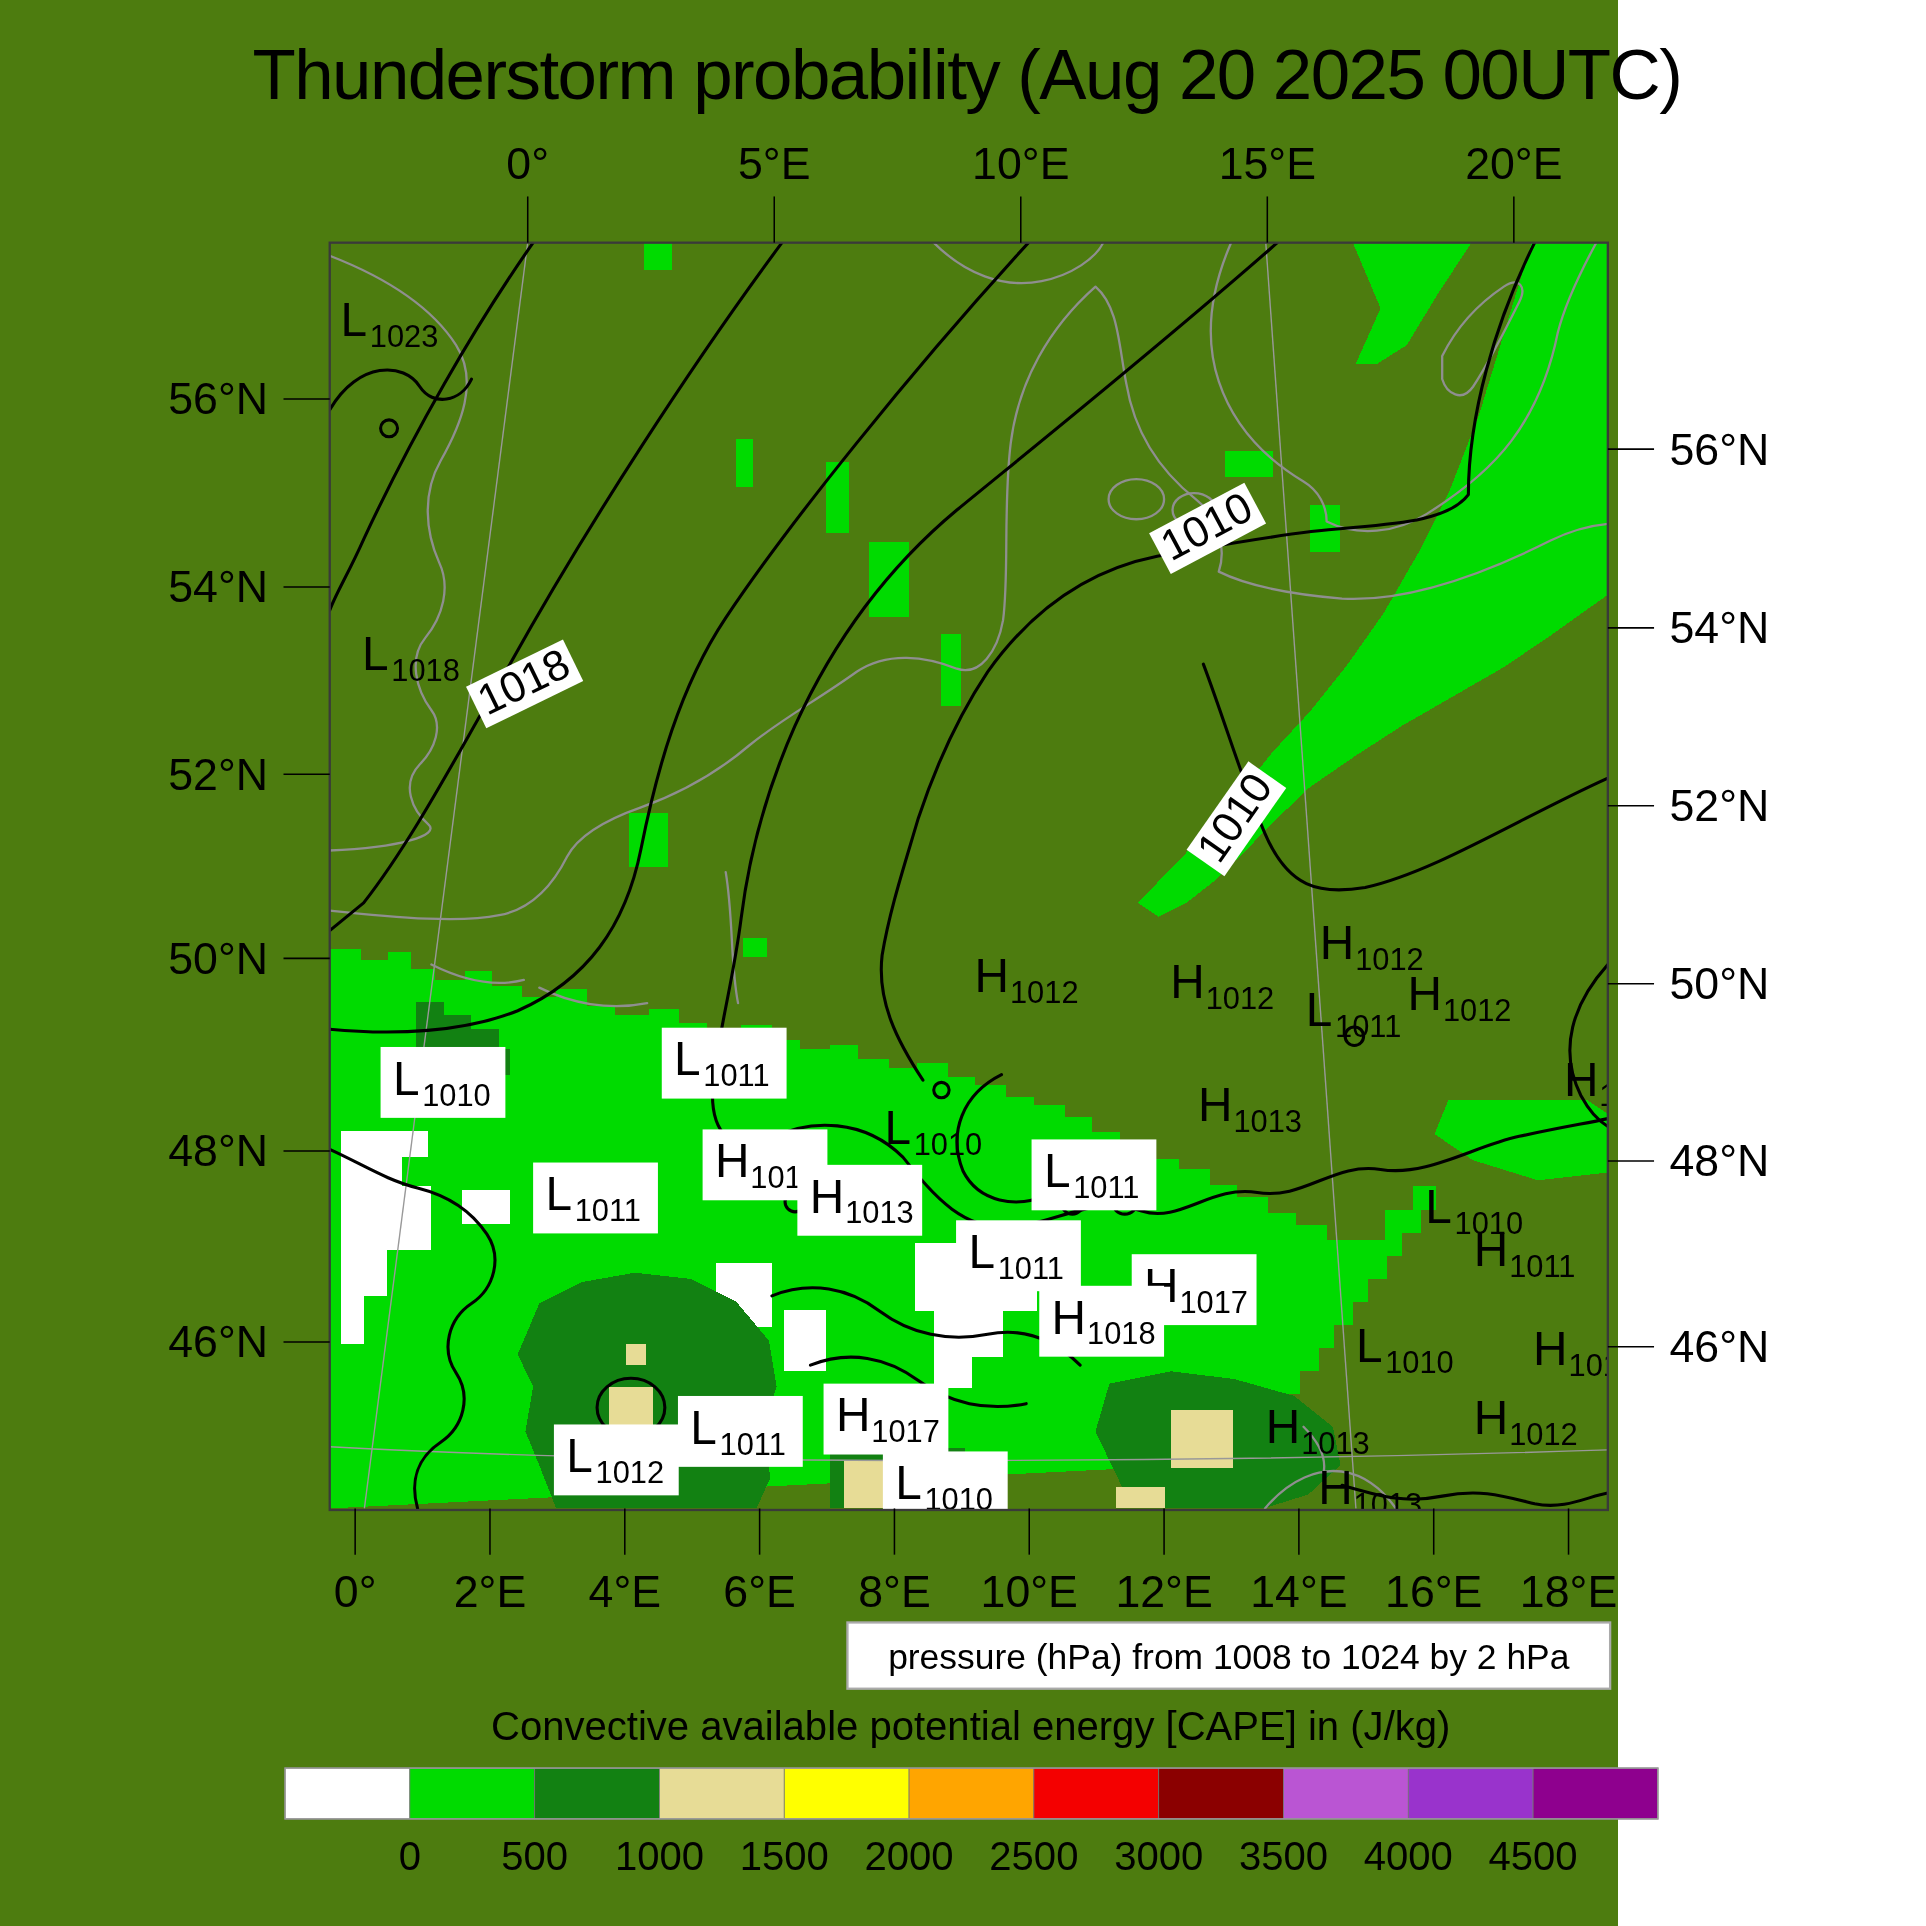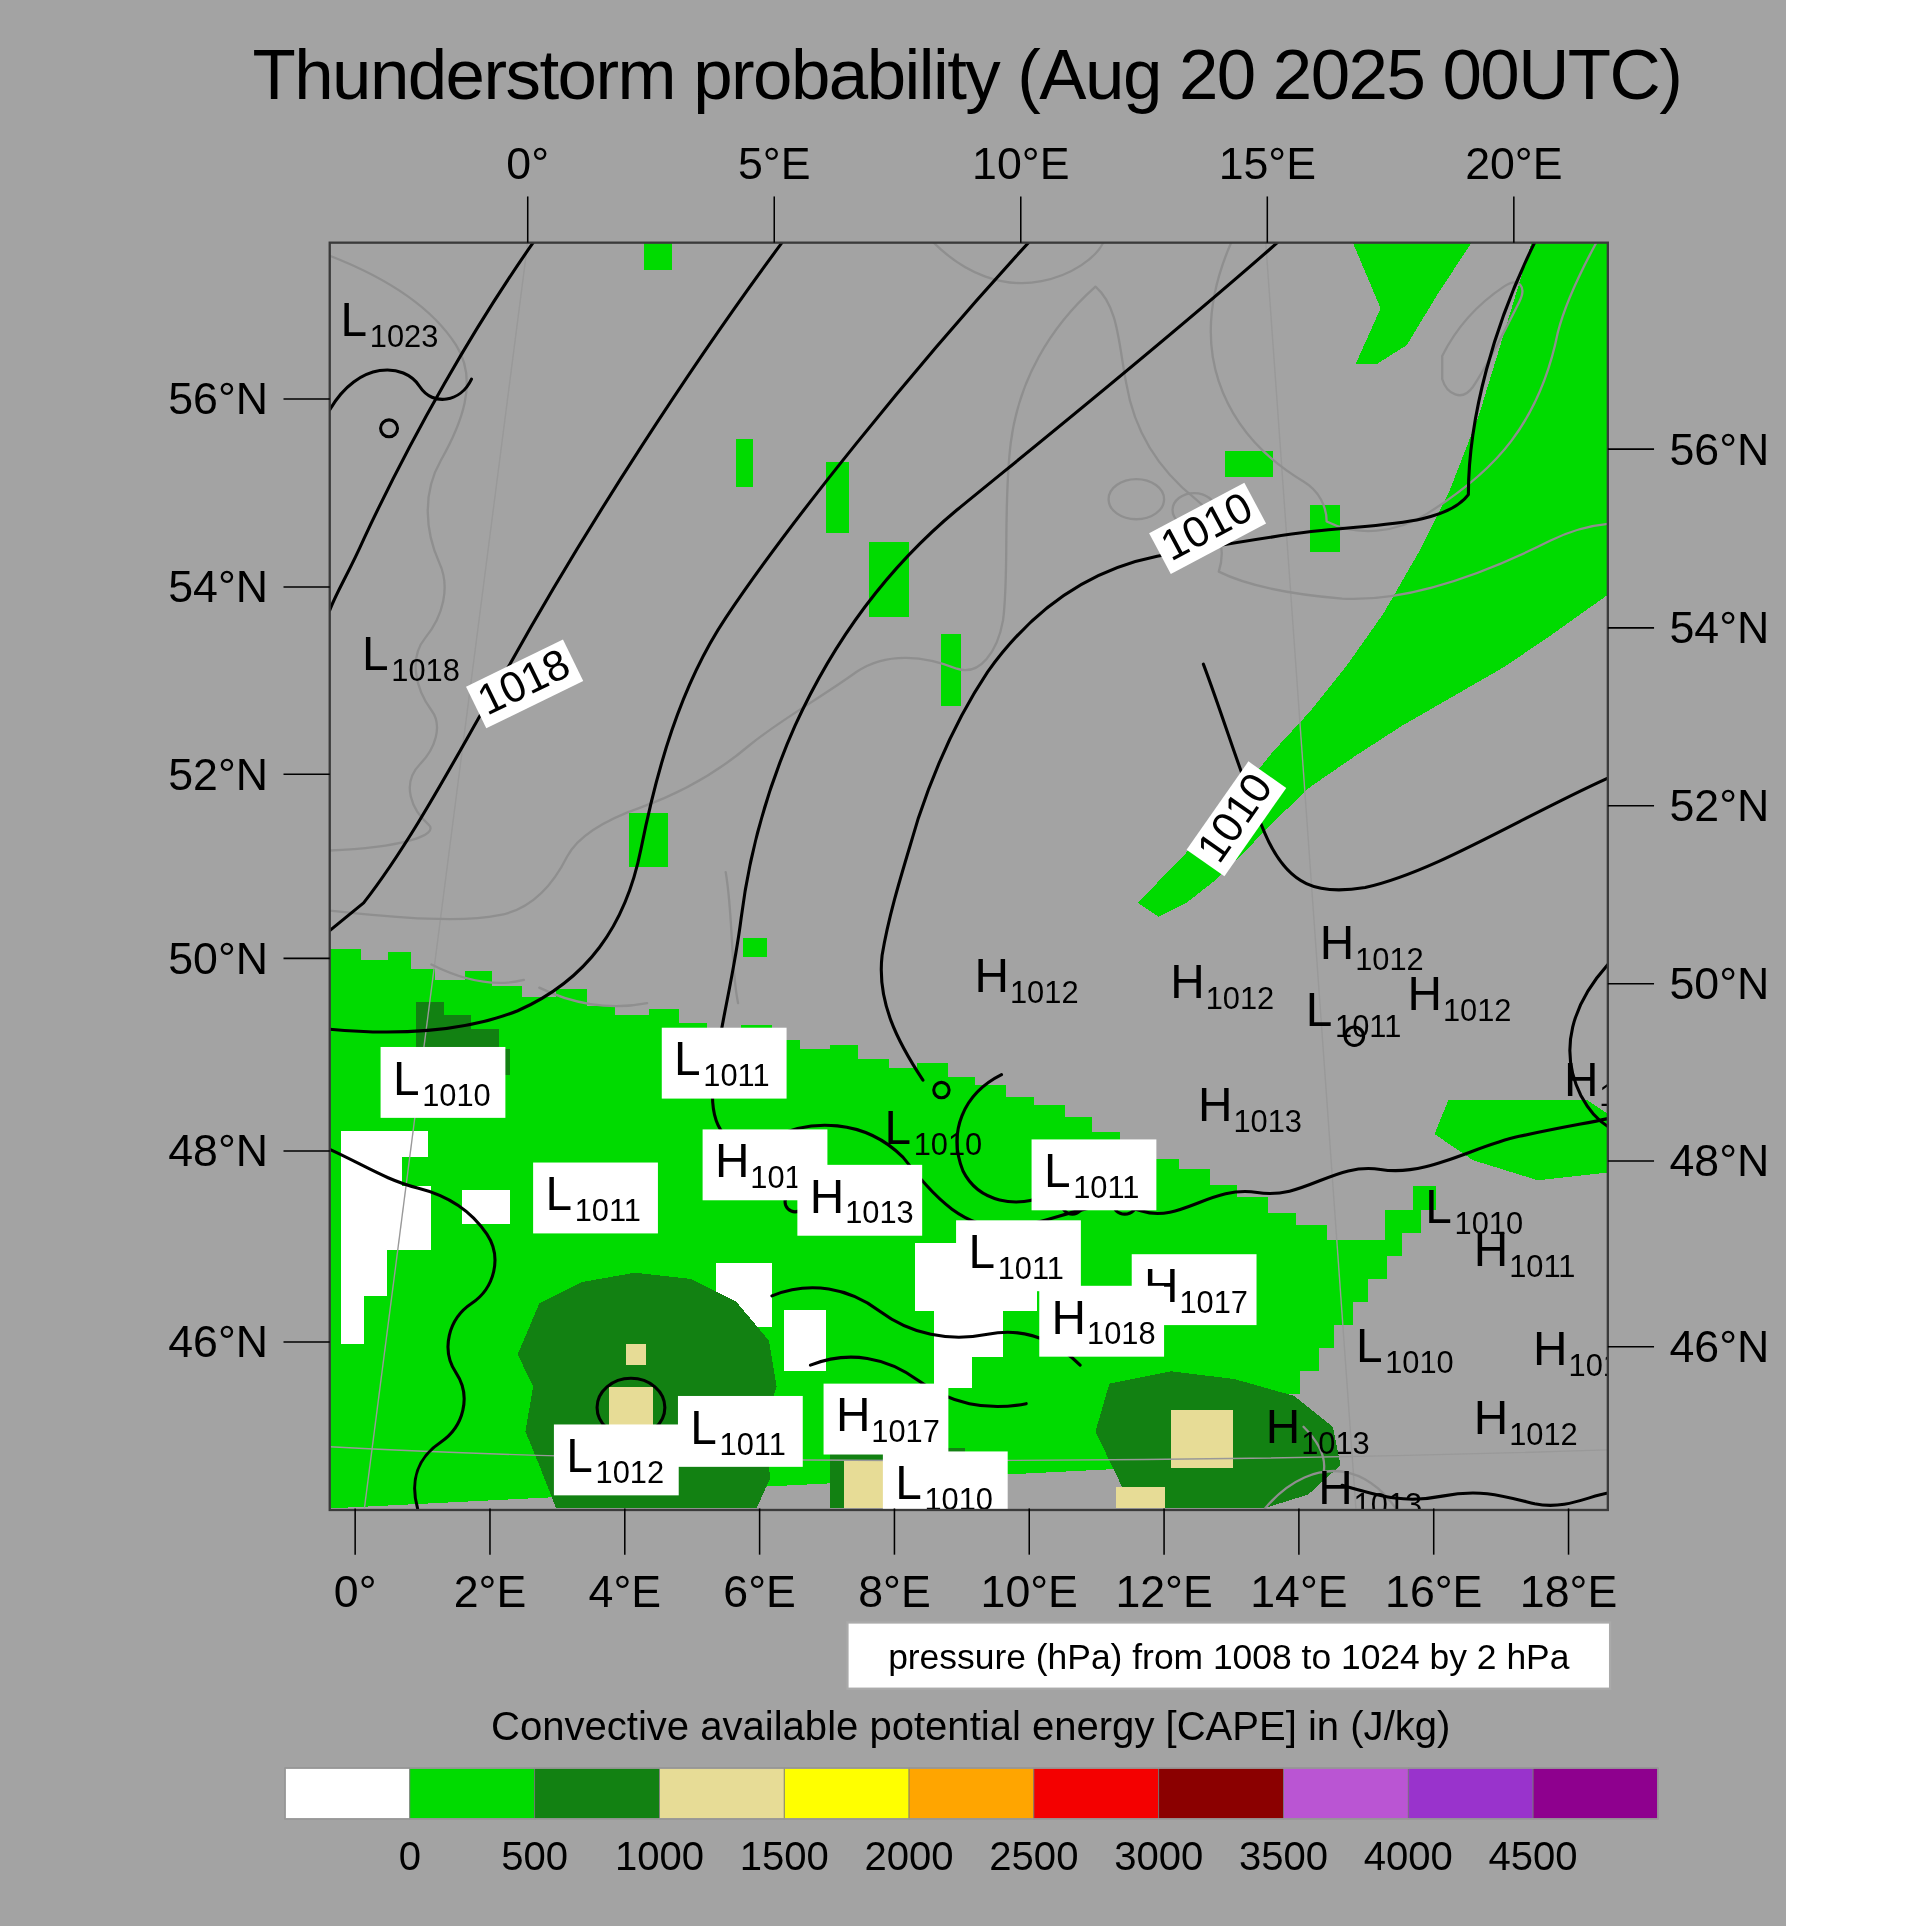--- a/index.html
+++ b/index.html
@@ -1,16 +1,16 @@
 <!DOCTYPE html>
 <html style="font-size:12.3px"><head>
 <meta charset="utf-8">
 <style>
   html,body{margin:0;padding:0;background:#ffffff;}
-  #page{width:1786px;height:1926px;position:relative;background:#a3a3a3;
+  #page{width:1618px;height:1926px;position:relative;background:#4d7c0f;
         font-family:"Liberation Sans", sans-serif;}
   svg text{font-family:"Liberation Sans", sans-serif;fill:#000;}
   .title-text{font-size:92px;letter-spacing:-2px;}
   .axis-label{font-size:58px;}
   .hl-letter{font-size:62px;}
   .hl-sub{font-size:40px;}
   .cint-label{font-size:56px;}
   .legend-text{font-size:46px;}
   .cbar-title{font-size:52px;}
   .cbar-num{font-size:52px;}

